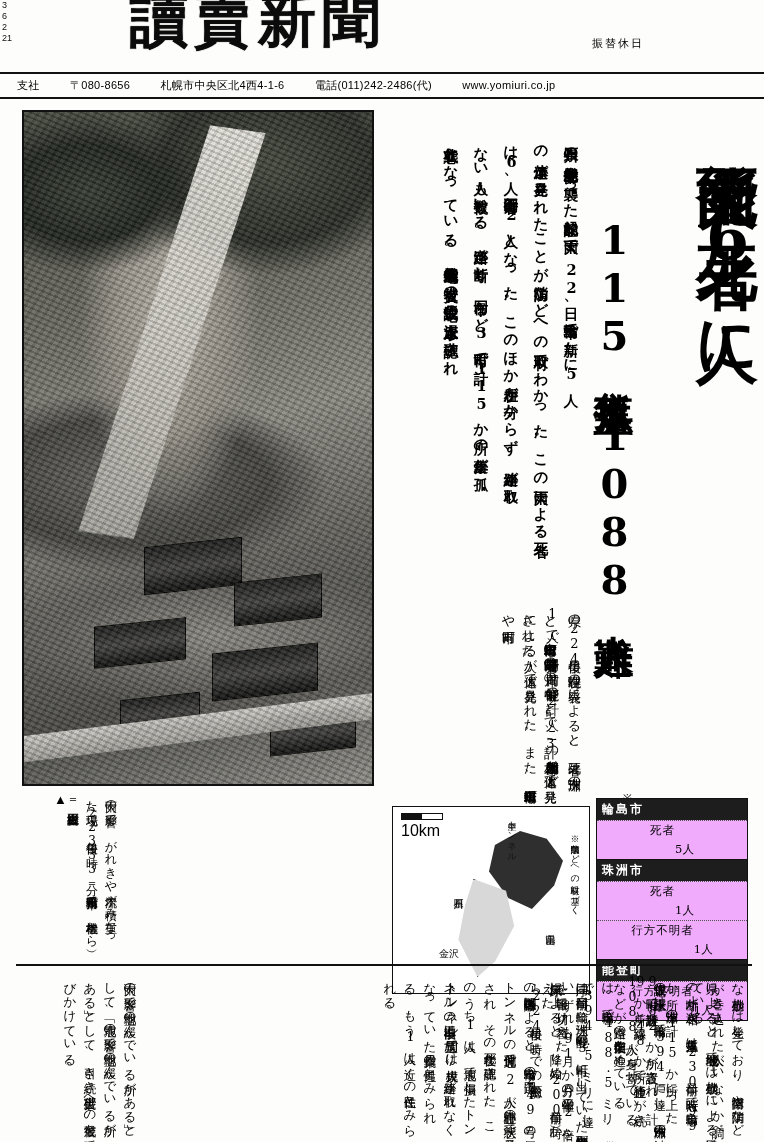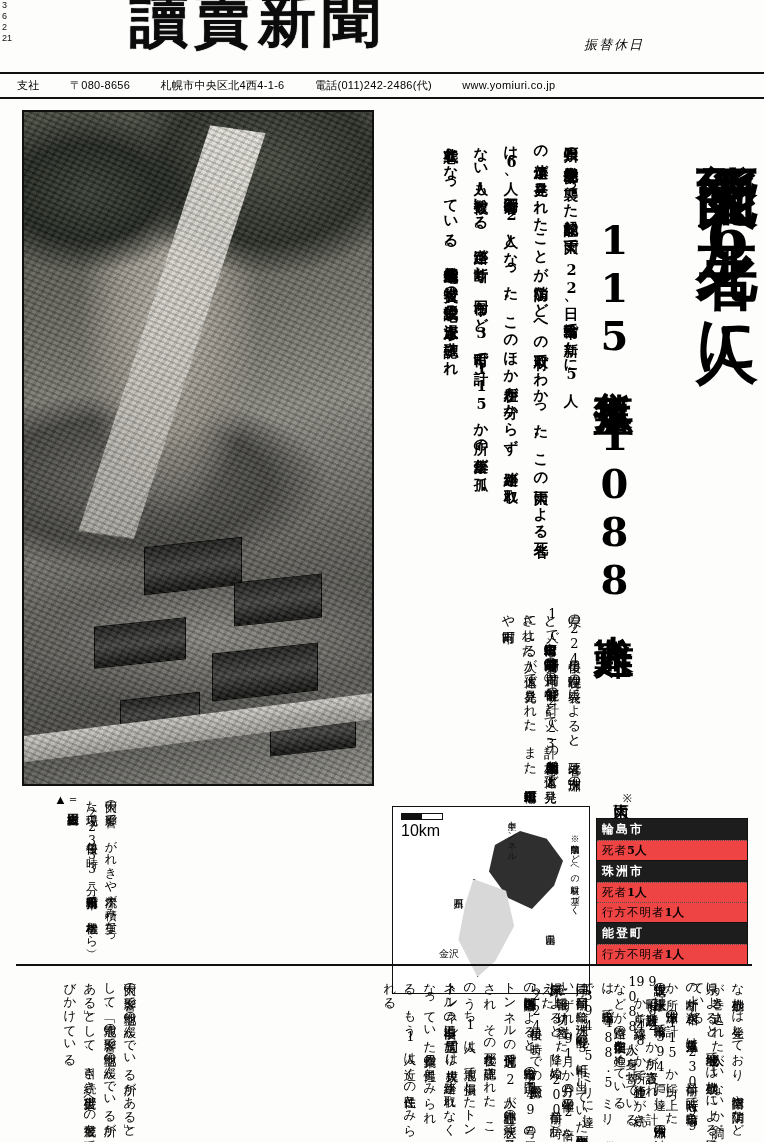--- a/index.html
+++ b/index.html
@@ -54,23 +54,22 @@
     right: 96px; top: 2px;
     font-size: 21px;
     font-weight: bold;
     letter-spacing: 1px;
     font-family: "DejaVu Serif", serif;
   }
   .date-line .num { font-size: 27px; }
   .holiday {
     position: absolute;
     right: 120px; top: 36px;
-    font-size: 13px;
+    font-size: 11px;
     letter-spacing: 2px;
-    font-style: italic;
   }
   .branch-line {
     position: absolute;
     left: 0; top: 78px;
     width: 764px;
     font-size: 11px;
     letter-spacing: 0.3px;
     font-family: "Liberation Sans", sans-serif;
     border-bottom: 2px solid #111;
     padding-bottom: 4px;
@@ -290,43 +289,43 @@
   .ml-tunnel { left: 112px; top: 8px; color: #111; font-size: 9px; }
   .ml-ishikawa { left: 58px; top: 84px; }
   .ml-toyama { left: 150px; top: 120px; }
   .ml-kanazawa { left: 46px; top: 140px; writing-mode: horizontal-tb; }
   .ml-note {
     left: 176px; top: 22px; font-size: 9px; line-height: 11px;
   }
 
   .dmg-table {
     position: absolute;
-    left: 204px; top: 30px;
+    left: 204px; top: 10px;
     width: 150px;
     border: 1px solid #111;
     font-family: "DejaVu Serif", serif;
-    background: #ef4444;
+    background: #f0abfc;
   }
   .dmg-group { border-bottom: 1px solid #111; }
   .dmg-group:last-child { border-bottom: none; }
   .dmg-head {
     background: #1d1d1d; color: #fff;
     font-size: 12px; font-weight: bold;
     padding: 2px 5px;
     letter-spacing: 2px;
   }
   .dmg-row {
-    display: flex; justify-content: flex-start;
+    display: flex; justify-content: center;
     font-size: 11.5px;
     padding: 2px 5px;
     border-top: 1px dotted #555;
   }
   .dmg-row:first-of-type { border-top: none; }
   .dmg-row .k { letter-spacing: 1px; }
-  .dmg-row .v { font-weight: bold; }
+  .dmg-row .v { font-weight: normal; margin-top: 19px; }
 
   
   .bottom {
     position: absolute;
     left: 16px; top: 862px;
     width: 736px;
     height: 176px;
     border-top: 2px solid #111;
     padding-top: 6px;
   }

